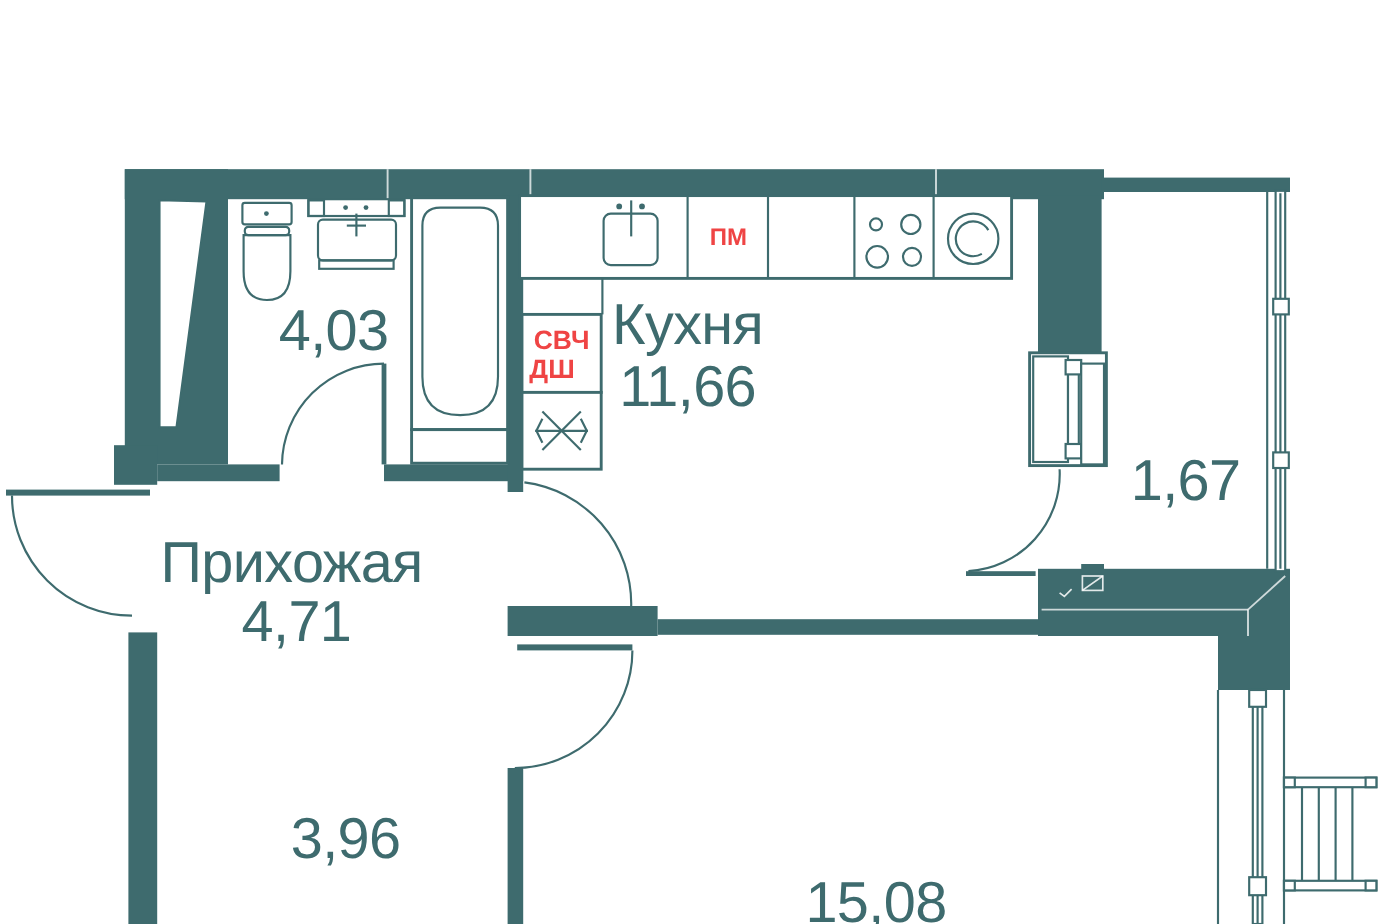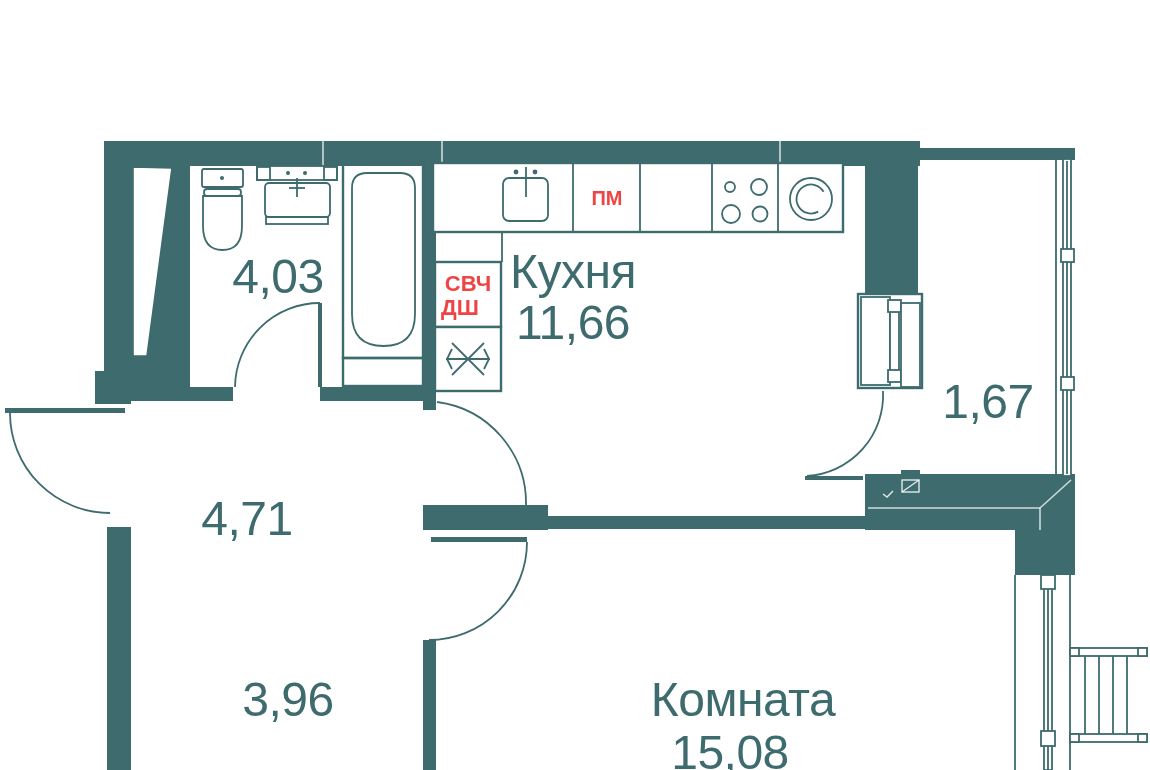--- a/index.html
+++ b/index.html
@@ -203,22 +203,22 @@
       <line class="ln" x1="1085" y1="656" x2="1085" y2="734"></line>
       <line class="ln" x1="1099" y1="656" x2="1099" y2="734"></line>
       <line class="ln" x1="1113" y1="656" x2="1113" y2="734"></line>
       <line class="ln" x1="1127" y1="656" x2="1127" y2="734"></line>
     </g>
   </svg>
 
   <div class="room-label" style="left:278px;top:277px;">4,03</div>
   <div class="room-label" style="left:573px;top:272px;">Кухня</div>
   <div class="room-label" style="left:573px;top:323px;">11,66</div>
+  <div class="room-label" style="left:243px;top:470px;">Прихожая</div>
   <div class="room-label" style="left:247px;top:519px;">4,71</div>
   <div class="room-label" style="left:288px;top:700px;">3,96</div>
-  <div class="room-label" style="left:743px;top:700px;">Комната</div>
   <div class="room-label" style="left:730px;top:753px;">15,08</div>
   <div class="room-label" style="left:988px;top:375px;margin-top:27px;">1,67</div>
 
   <div class="appliance-label lbl-pm" style="left:607px;top:198px;">ПМ</div>
   <div class="appliance-label lbl-small" style="left:468px;top:284px;">СВЧ</div>
   <div class="appliance-label lbl-small" style="left:460px;top:308px;">ДШ</div>
 </div>
 
 </body></html>

